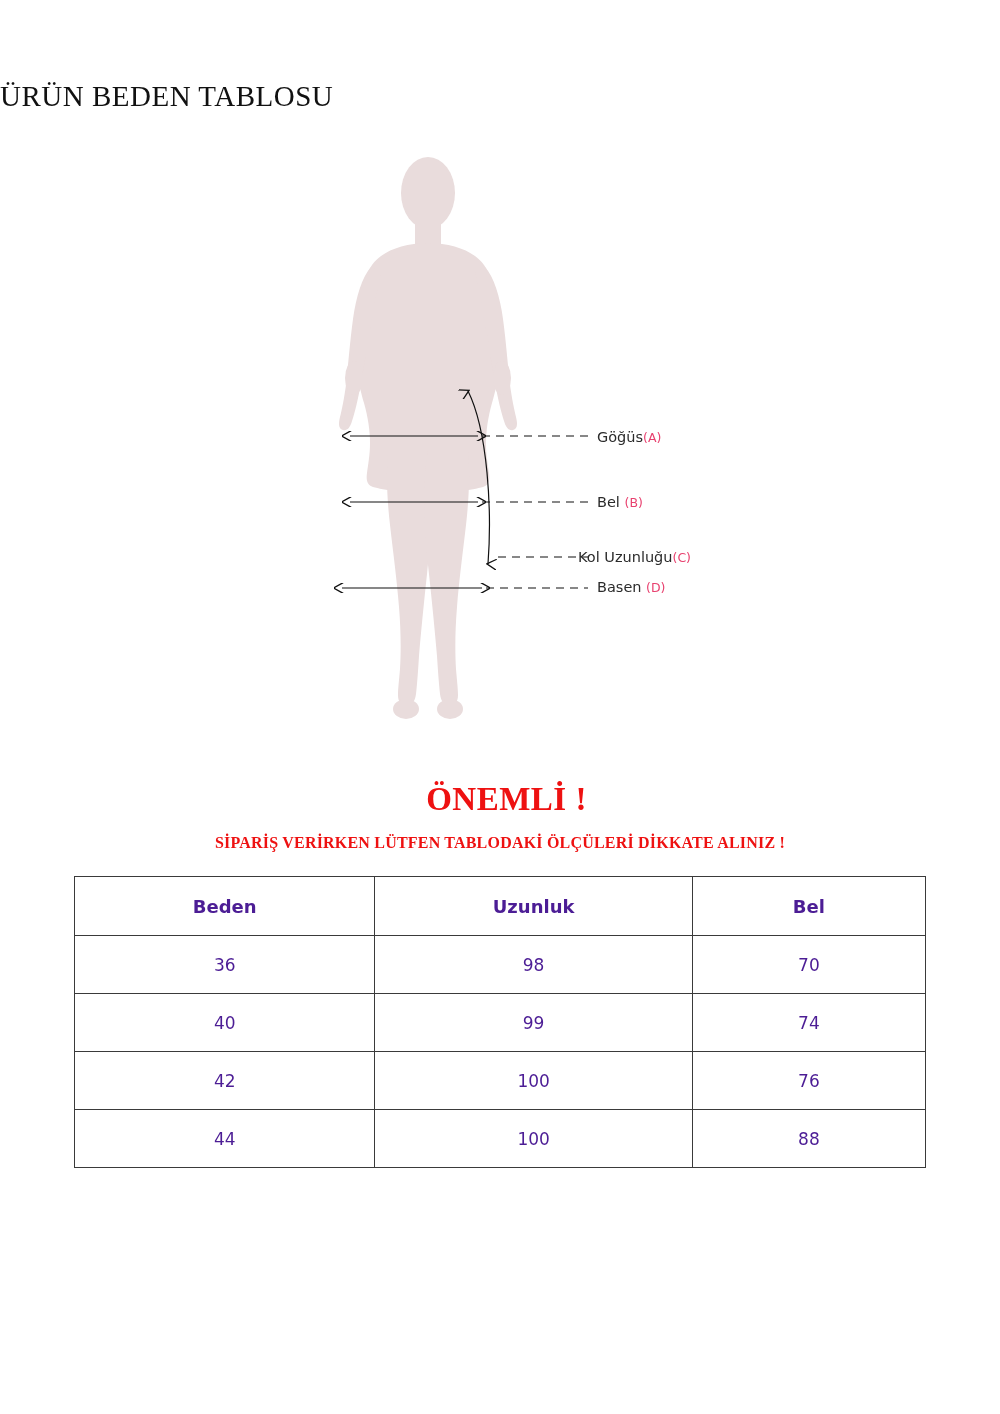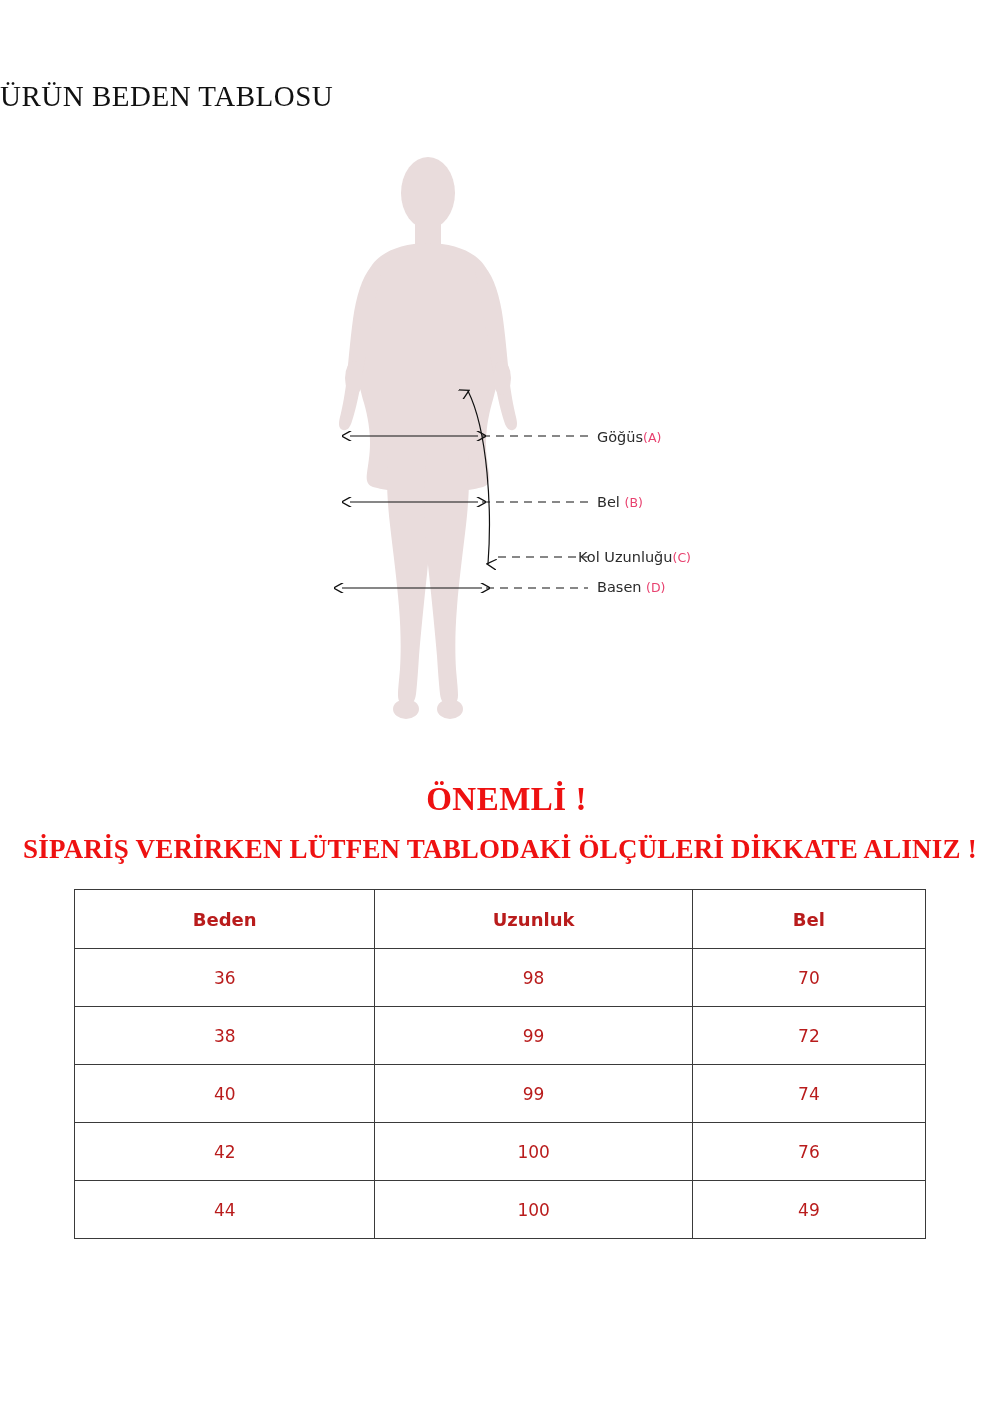--- a/index.html
+++ b/index.html
@@ -72,42 +72,42 @@
     font-family: "Liberation Serif", serif;
     font-weight: bold;
     font-size: 33px;
     color: #ee1111;
     letter-spacing: 0.5px;
     padding-left: 13px;
   }
   .warning-sub {
     font-family: "Liberation Serif", serif;
     font-weight: bold;
-    font-size: 27px;
+    font-size: 16px;
     color: #ee1111;
     margin-top: 16px;
     letter-spacing: 0.2px;
   }
 
   
   .size-table-wrap {
     margin: 24px auto 0 auto;
     width: 852px;
   }
   table.size-table {
     width: 100%;
     border-collapse: collapse;
     table-layout: fixed;
   }
   table.size-table th,
   table.size-table td {
     border: 1px solid #3a3a3a;
     text-align: center;
     font-family: "DejaVu Sans", sans-serif;
-    color: #b91c1c;
+    color: #4c1d95;
   }
   table.size-table th {
     font-size: 18px;
     font-weight: bold;
     height: 56px;
   }
   table.size-table td {
     font-size: 17px;
     font-weight: normal;
     height: 55px;
@@ -263,34 +263,29 @@
         <th>Bel</th>
       </tr>
     </thead>
     <tbody>
       <tr>
         <td>36</td>
         <td>98</td>
         <td>70</td>
       </tr>
       <tr>
-        <td>38</td>
-        <td>99</td>
-        <td>72</td>
-      </tr>
-      <tr>
         <td>40</td>
         <td>99</td>
         <td>74</td>
       </tr>
       <tr>
         <td>42</td>
         <td>100</td>
         <td>76</td>
       </tr>
       <tr>
         <td>44</td>
         <td>100</td>
-        <td>49</td>
+        <td>88</td>
       </tr>
     </tbody>
   </table>
 </div>
 
 </body></html>

